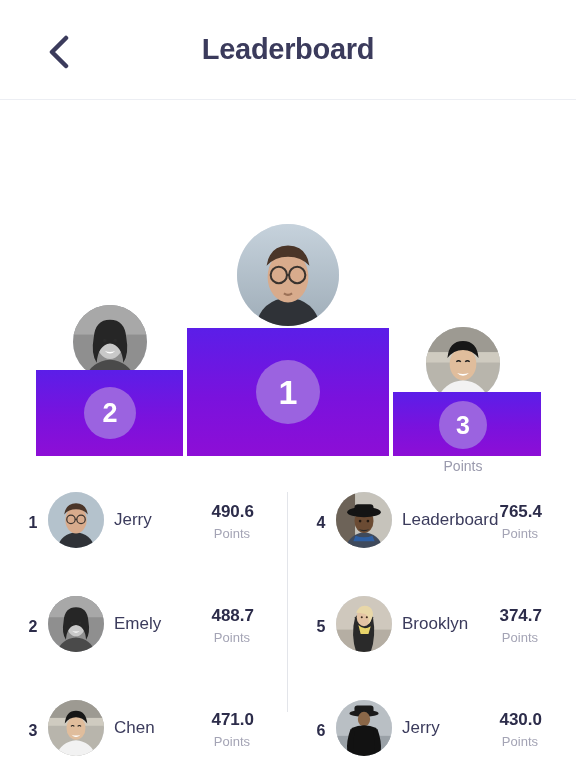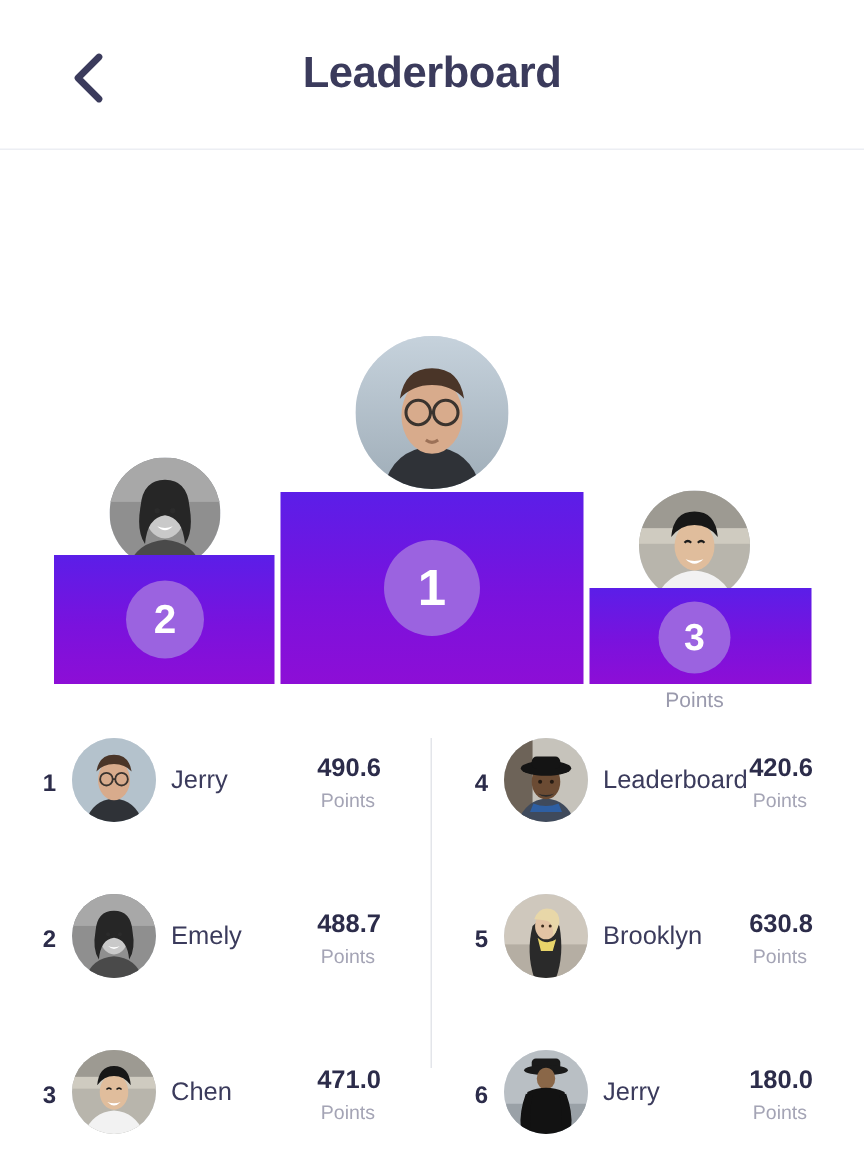--- a/index.html
+++ b/index.html
@@ -361,55 +361,55 @@
           <ellipse cx="50" cy="52" rx="17" ry="21" fill="#6b4b33"></ellipse>
           <ellipse cx="50" cy="36" rx="30" ry="9" fill="#141414"></ellipse>
           <rect x="33" y="22" width="34" height="15" rx="6" fill="#141414"></rect>
           <ellipse cx="43" cy="52" rx="2.4" ry="2.4" fill="#241a12"></ellipse>
           <ellipse cx="57" cy="52" rx="2.4" ry="2.4" fill="#241a12"></ellipse>
           <path d="M40 66 q10 8 20 0 q-10 4 -20 0 z" fill="#2b2b2b"></path>
           <path d="M35 78 q15 6 30 0 l4 10 l-38 0 z" fill="#2e5fa3"></path>
         </svg>
       </div>
       <div class="row-name">Leaderboard</div>
-      <div class="row-score">420.6</div>
+      <div class="row-score">765.4</div>
       <div class="row-points">Points</div>
     </div>
 
     <div class="list-row">
       <div class="row-rank">5</div>
       <div class="avatar row-avatar">
         <svg viewBox="0 0 100 100" preserveAspectRatio="xMidYMid slice">
           <rect width="100" height="100" fill="#cfc8bd"></rect>
           <rect y="60" width="100" height="40" fill="#b5aea3"></rect>
           <path d="M34 38 q16 -16 32 0 q6 34 -4 62 l-26 0 q-10 -30 -2 -62 z" fill="#2a2a2a"></path>
           <ellipse cx="50" cy="38" rx="13" ry="16" fill="#e3c3a4"></ellipse>
           <path d="M36 30 q6 -16 20 -12 q10 3 10 16 q-4 14 -8 16 q2 -14 -6 -18 q-10 -2 -16 -2 z" fill="#e8d7a8"></path>
           <path d="M40 52 q10 10 22 2 l-4 14 l-14 0 z" fill="#e8d46a"></path>
           <ellipse cx="46" cy="38" rx="1.8" ry="1.8" fill="#3a2a1c"></ellipse>
           <ellipse cx="55" cy="38" rx="1.8" ry="1.8" fill="#3a2a1c"></ellipse>
         </svg>
       </div>
       <div class="row-name">Brooklyn</div>
-      <div class="row-score">630.8</div>
+      <div class="row-score">374.7</div>
       <div class="row-points">Points</div>
     </div>
 
     <div class="list-row">
       <div class="row-rank">6</div>
       <div class="avatar row-avatar">
         <svg viewBox="0 0 100 100" preserveAspectRatio="xMidYMid slice">
           <rect width="100" height="100" fill="#b9bfc4"></rect>
           <rect y="64" width="100" height="36" fill="#9aa1a7"></rect>
           <rect x="33" y="10" width="34" height="14" rx="5" fill="#1a1a1a"></rect>
           <ellipse cx="50" cy="24" rx="26" ry="6" fill="#1a1a1a"></ellipse>
           <ellipse cx="50" cy="34" rx="11" ry="13" fill="#8a6748"></ellipse>
           <path d="M28 50 q22 -10 44 0 q8 28 4 50 l-52 0 q-4 -22 4 -50 z" fill="#121212"></path>
           <path d="M26 52 q-8 22 -6 40 l12 0 q-2 -20 2 -38 z" fill="#121212"></path>
           <path d="M74 52 q8 22 6 40 l-12 0 q2 -20 -2 -38 z" fill="#121212"></path>
         </svg>
       </div>
       <div class="row-name">Jerry</div>
-      <div class="row-score">180.0</div>
+      <div class="row-score">430.0</div>
       <div class="row-points">Points</div>
     </div>
   </div>
 </div>
 
 </body></html>

